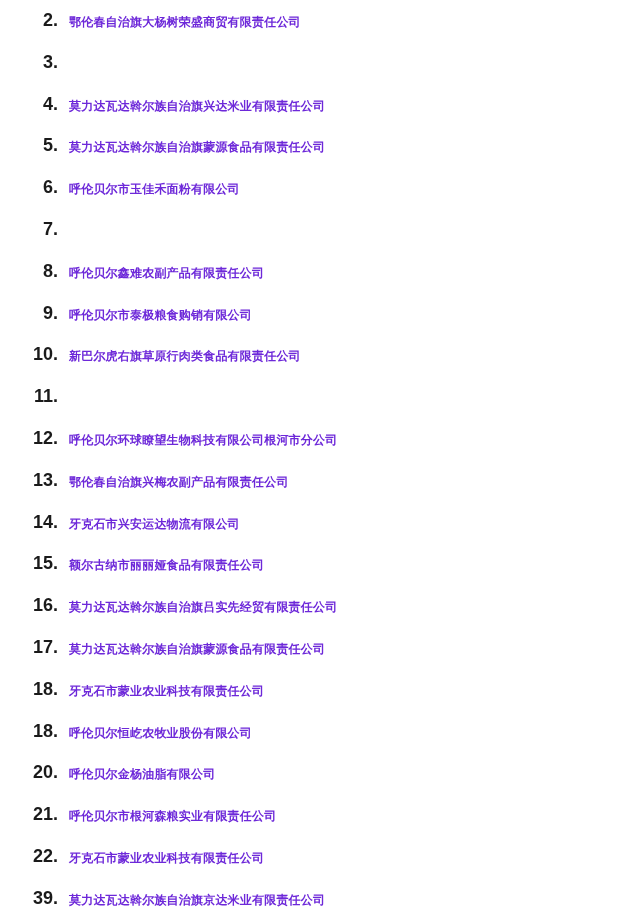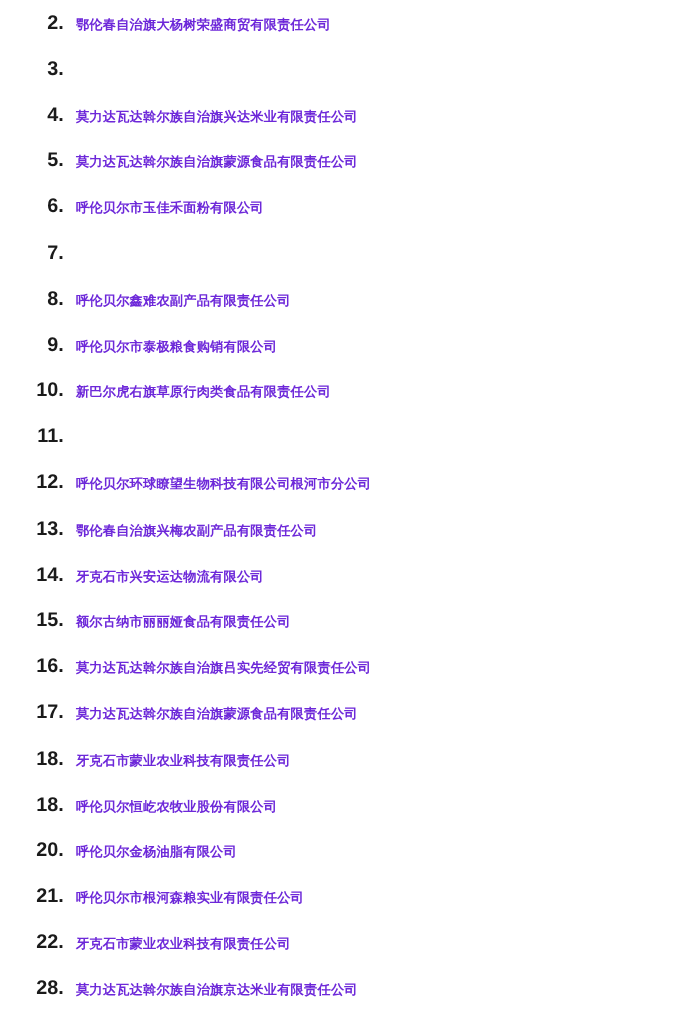--- a/index.html
+++ b/index.html
@@ -131,17 +131,17 @@
       </li>
       <li class="list-item">
         <span class="item-num">21.</span>
         <span class="item-text">呼伦贝尔市根河森粮实业有限责任公司</span>
       </li>
       <li class="list-item">
         <span class="item-num">22.</span>
         <span class="item-text">牙克石市蒙业农业科技有限责任公司</span>
       </li>
       <li class="list-item">
-        <span class="item-num">28.</span>
+        <span class="item-num">39.</span>
         <span class="item-text">莫力达瓦达斡尔族自治旗京达米业有限责任公司</span>
       </li>
     </ol>
 </div>
 
 </body></html>

